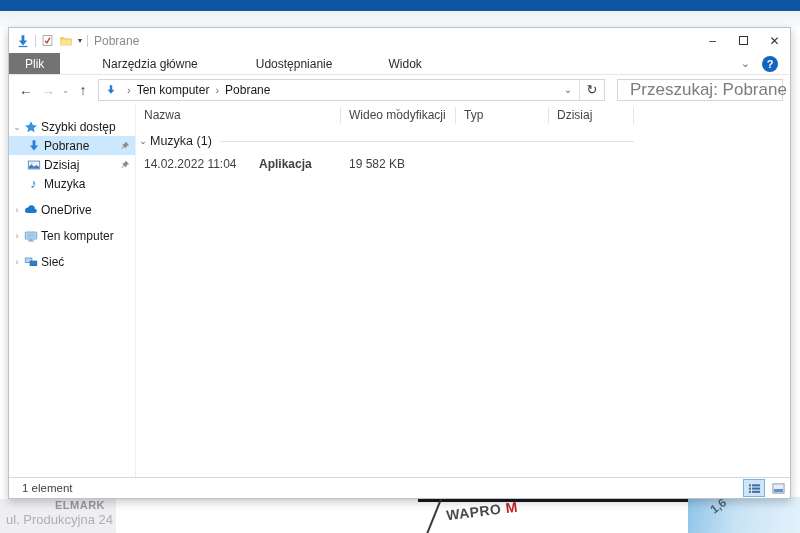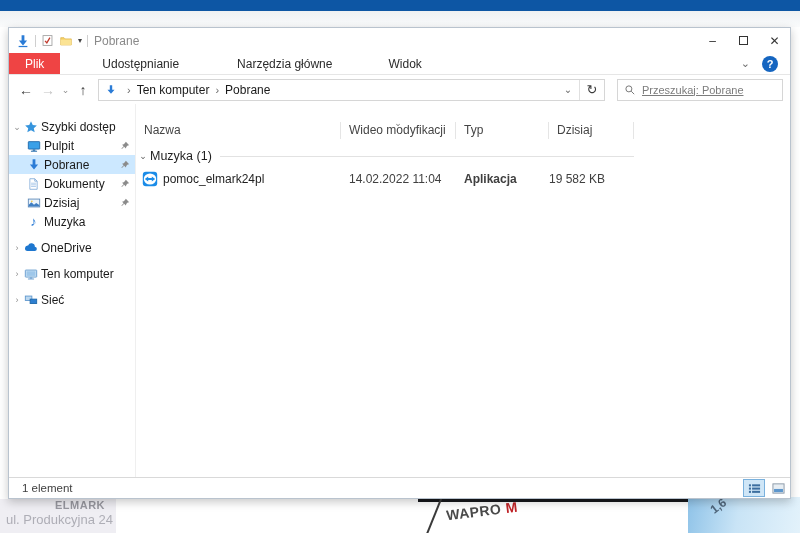--- a/index.html
+++ b/index.html
@@ -38,21 +38,21 @@
   .qat-caret { font-size:8px; color:#444; line-height:1; }
   .win-title { margin-left:6px; color:#8a8a8a; font-size:12px; }
   .caption-btns { margin-left:auto; display:flex; height:100%; }
   .caption-btn { width:31px; height:100%; display:flex; align-items:center; justify-content:center;
                  color:#333; font-size:12px; }
   .max-box { width:9px; height:9px; border:1px solid #333; display:inline-block; }
 
   
   .tabrow { height:22px; display:flex; align-items:stretch; border-bottom:1px solid #e6e6e6; flex:0 0 auto; }
   .tab { display:flex; align-items:center; padding:0 16px; color:#2b2b2b; font-size:12px; }
-  .tab.active { background:#ef4444; color:#fff; }
+  .tab.active { background:#737373; color:#fff; }
   .tab.t1 { margin-left:26px; }
   .tab.t2 { margin-left:26px; }
   .tab.t3 { margin-left:24px; }
   .tabrow-right { margin-left:auto; display:flex; align-items:center; gap:12px; padding-right:12px; }
   .ribbon-collapse { color:#6d6d6d; font-size:11px; }
   .help-btn { width:16px; height:16px; border-radius:50%; background:#1565c0; color:#fff;
               font-size:11px; font-weight:bold; display:flex; align-items:center; justify-content:center; }
 
   
   .navrow { height:29px; display:flex; align-items:center; padding:0 7px 0 6px; flex:0 0 auto; }
@@ -63,56 +63,56 @@
                 margin:0 0 0 4px; background:#fff; }
   .crumb-icon { margin:0 4px 0 6px; display:flex; }
   .crumb-sep { color:#6b6b6b; font-size:11px; padding:0 6px; }
   .crumb { color:#1a1a1a; font-size:12px; }
   .addr-caret { margin-left:auto; width:22px; text-align:center; color:#6b6b6b; font-size:10px;
                 align-self:stretch; display:flex; align-items:center; justify-content:center; }
   .refresh-btn { width:25px; align-self:stretch; border-left:1px solid #e0e0e0; display:flex;
                  align-items:center; justify-content:center; color:#3b3b3b; font-size:13px; }
   .searchbox { width:166px; height:22px; border:1px solid #d6d6d6; margin-left:12px; display:flex;
                align-items:center; padding:0 6px; gap:6px; background:#fff; }
-  .search-ph { color:#7c7c7c; font-size:11px; white-space:nowrap;text-decoration:underline; }
+  .search-ph { color:#7c7c7c; font-size:17px; white-space:nowrap; }
 
   
   .main { flex:1 1 auto; display:flex; min-height:0; }
   .sidebar { width:127px; flex:0 0 auto; padding-top:13px; border-right:1px solid #efefef; }
   .srow { height:19px; display:flex; align-items:center; font-size:12px; color:#1a1a1a; }
   .srow.section { padding-left:2px; }
   .srow.child { padding-left:17px; }
   .srow.selected { background:#cce8ff; }
   .tree-chev { width:12px; text-align:center; color:#8f8f8f; font-size:9px; }
   .sicon { width:15px; margin-right:3px; display:flex; justify-content:center; }
   .sicon svg { display:block; }
   .glyph-icon { font-size:13px; line-height:1; }
   .slabel { flex:1; white-space:nowrap; overflow:hidden; }
   .pin { width:16px; display:flex; justify-content:center; margin-right:2px; }
   .gap7 { height:7px; }
 
   
   .filepane { flex:1; min-width:0; }
-  .colheaders { display:flex; height:21px; align-items:center; margin-top:16px; color:#454545; }
+  .colheaders { display:flex; height:21px; align-items:center; margin-top:1px; color:#454545; }
   .col { padding-left:8px; border-right:1px solid #e5e5e5; height:17px; line-height:17px;
          position:relative; }
   .col.c0 { width:205px; } .col.c1 { width:115px; } .col.c2 { width:93px; } .col.c3 { width:85px; }
   .sort-caret { position:absolute; top:-7px; left:50%; transform:translateX(-50%);
                 font-size:9px; color:#7a7a7a; }
   .group-row { margin-top:6px; height:18px; display:flex; align-items:center; width:498px; }
   .group-chev { width:14px; text-align:center; color:#5f5f5f; font-size:9px; }
   .group-label { font-size:12.5px; color:#1f1f1f; white-space:nowrap; }
   .group-line { flex:1; height:1px; background:#e2e2e2; margin-left:8px; }
   .file-row { margin-top:4px; height:20px; display:flex; align-items:center; }
   .cell { font-size:12px; color:#404040; }
   .cell.name { width:205px; display:flex; align-items:center; padding-left:6px; color:#1f1f1f; }
   .cell.name svg { margin-right:5px; flex:0 0 auto; }
   .cell.date { width:115px; padding-left:8px; }
   .cell.type { width:93px; padding-left:8px;font-weight:bold; }
-  .cell.size { width:85px; padding-right:24px; }
+  .cell.size { width:85px; text-align:right; padding-right:24px; }
 
   
   .statusbar { height:21px; border-top:1px solid #d9d9d9; display:flex; align-items:center;
                padding:0 1px 0 13px; flex:0 0 auto; }
   .status-text { font-size:11.5px; color:#3f3f3f; }
   .viewbtns { margin-left:auto; display:flex; gap:2px; }
   .viewbtn { width:22px; height:18px; display:flex; align-items:center; justify-content:center;
              border:1px solid transparent; }
   .viewbtn.active { background:#cfe6f7; border-color:#7ab1dd; }
 </style>
@@ -156,22 +156,22 @@
       <div class="caption-btn">–</div>
       <div class="caption-btn">
           <span class="max-box"></span>
         </div>
       <div class="caption-btn">✕</div>
     </div>
   </div>
 
   <div class="tabrow">
     <div class="tab active">Plik</div>
+    <div class="tab t1">Narzędzia główne</div>
     <div class="tab t2">Udostępnianie</div>
-    <div class="tab t1">Narzędzia główne</div>
     <div class="tab t3">Widok</div>
     <div class="tabrow-right">
       <span class="ribbon-collapse">⌄</span>
       <span class="help-btn">?</span>
     </div>
   </div>
 
   <div class="navrow">
     <span class="navbtn">←</span>
     <span class="navbtn disabled">→</span>
@@ -205,65 +205,35 @@
       <div class="srow section">
         <span class="tree-chev">⌄</span>
         <span class="sicon">
           <svg width="14" height="14" viewBox="0 0 16 16">
               <path d="M8 1.5l2 4.3 4.7.5-3.5 3.2 1 4.6L8 11.7l-4.2 2.4 1-4.6L1.3 6.3 6 5.8z" fill="#3795dd"></path>
             </svg>
         </span>
         <span class="slabel">Szybki dostęp</span>
       </div>
 
-      <div class="srow child">
-        <span class="sicon">
-          <svg width="14" height="14" viewBox="0 0 16 16">
-              <rect x="1.5" y="3" width="13" height="8.5" rx="0.5" fill="#3aa0e8" stroke="#1b66a8"></rect>
-              <rect x="6.5" y="12" width="3" height="1.4" fill="#1b66a8"></rect>
-              <rect x="4.5" y="13.4" width="7" height="1.1" fill="#1b66a8"></rect>
-            </svg>
-        </span>
-        <span class="slabel">Pulpit</span>
-        <span class="pin">
-          <svg width="10" height="10" viewBox="0 0 12 12">
-              <path d="M7 1l4 4-1.8.5L7.7 7 7 9 5 7 2.3 9.7 1.7 9l2.7-2.7L2.5 4.5 4.5 4l1.5-1.5z" fill="#8b8b8b"></path>
-            </svg>
-        </span>
-      </div>
 
       <div class="srow child selected">
         <span class="sicon">
           <svg width="14" height="14" viewBox="0 0 16 16">
               <path d="M6.4 1.5h3.2v6h3.1L8 13 3.3 7.5h3.1z" fill="#2b7cd6"></path>
             </svg>
         </span>
         <span class="slabel">Pobrane</span>
         <span class="pin">
           <svg width="10" height="10" viewBox="0 0 12 12">
               <path d="M7 1l4 4-1.8.5L7.7 7 7 9 5 7 2.3 9.7 1.7 9l2.7-2.7L2.5 4.5 4.5 4l1.5-1.5z" fill="#8b8b8b"></path>
             </svg>
         </span>
       </div>
 
-      <div class="srow child">
-        <span class="sicon">
-          <svg width="13" height="14" viewBox="0 0 16 16">
-              <path d="M3.5 1.5h6l3 3v10h-9z" fill="#fff" stroke="#7da7d6"></path>
-              <path d="M9.5 1.5v3h3" fill="none" stroke="#7da7d6"></path>
-              <path d="M5 7h6M5 9h6M5 11h6" stroke="#9ec1e6"></path>
-            </svg>
-        </span>
-        <span class="slabel">Dokumenty</span>
-        <span class="pin">
-          <svg width="10" height="10" viewBox="0 0 12 12">
-              <path d="M7 1l4 4-1.8.5L7.7 7 7 9 5 7 2.3 9.7 1.7 9l2.7-2.7L2.5 4.5 4.5 4l1.5-1.5z" fill="#8b8b8b"></path>
-            </svg>
-        </span>
-      </div>
 
       <div class="srow child">
         <span class="sicon">
           <svg width="14" height="14" viewBox="0 0 16 16">
               <rect x="1.5" y="3.5" width="13" height="9" fill="#eaf3fb" stroke="#5a87b8"></rect>
               <path d="M2 10l3-3 3 3 2.5-2 3.5 2.3V12H2z" fill="#3f7ec2"></path>
               <circle cx="5.5" cy="6" r="1" fill="#f3c94e"></circle>
             </svg>
         </span>
         <span class="slabel">Dzisiaj</span>
@@ -331,28 +301,20 @@
         <div class="col c3">Dzisiaj</div>
       </div>
 
       <div class="group-row">
         <span class="group-chev">⌄</span>
         <span class="group-label"><span>Muzyka</span> <span>(1)</span></span>
         <span class="group-line"></span>
       </div>
 
       <div class="file-row">
-        <div class="cell name">
-          <svg width="16" height="16" viewBox="0 0 16 16">
-              <rect x="0.8" y="0.8" width="14.4" height="14.4" rx="3" fill="#1a8ce8"></rect>
-              <ellipse cx="8" cy="8" rx="6.2" ry="5.6" fill="#fff"></ellipse>
-              <path d="M2.8 8l3.4-2.5v1.4h3.6V5.5L13.2 8l-3.4 2.5V9.1H6.2v1.4z" fill="#1a8ce8"></path>
-            </svg>
-          <span>pomoc_elmark24pl</span>
-        </div>
         <div class="cell date">14.02.2022 11:04</div>
         <div class="cell type">Aplikacja</div>
         <div class="cell size">19 582 KB</div>
       </div>
     </div>
   </div>
 
   <div class="statusbar">
     <span class="status-text">1 element</span>
     <div class="viewbtns">

